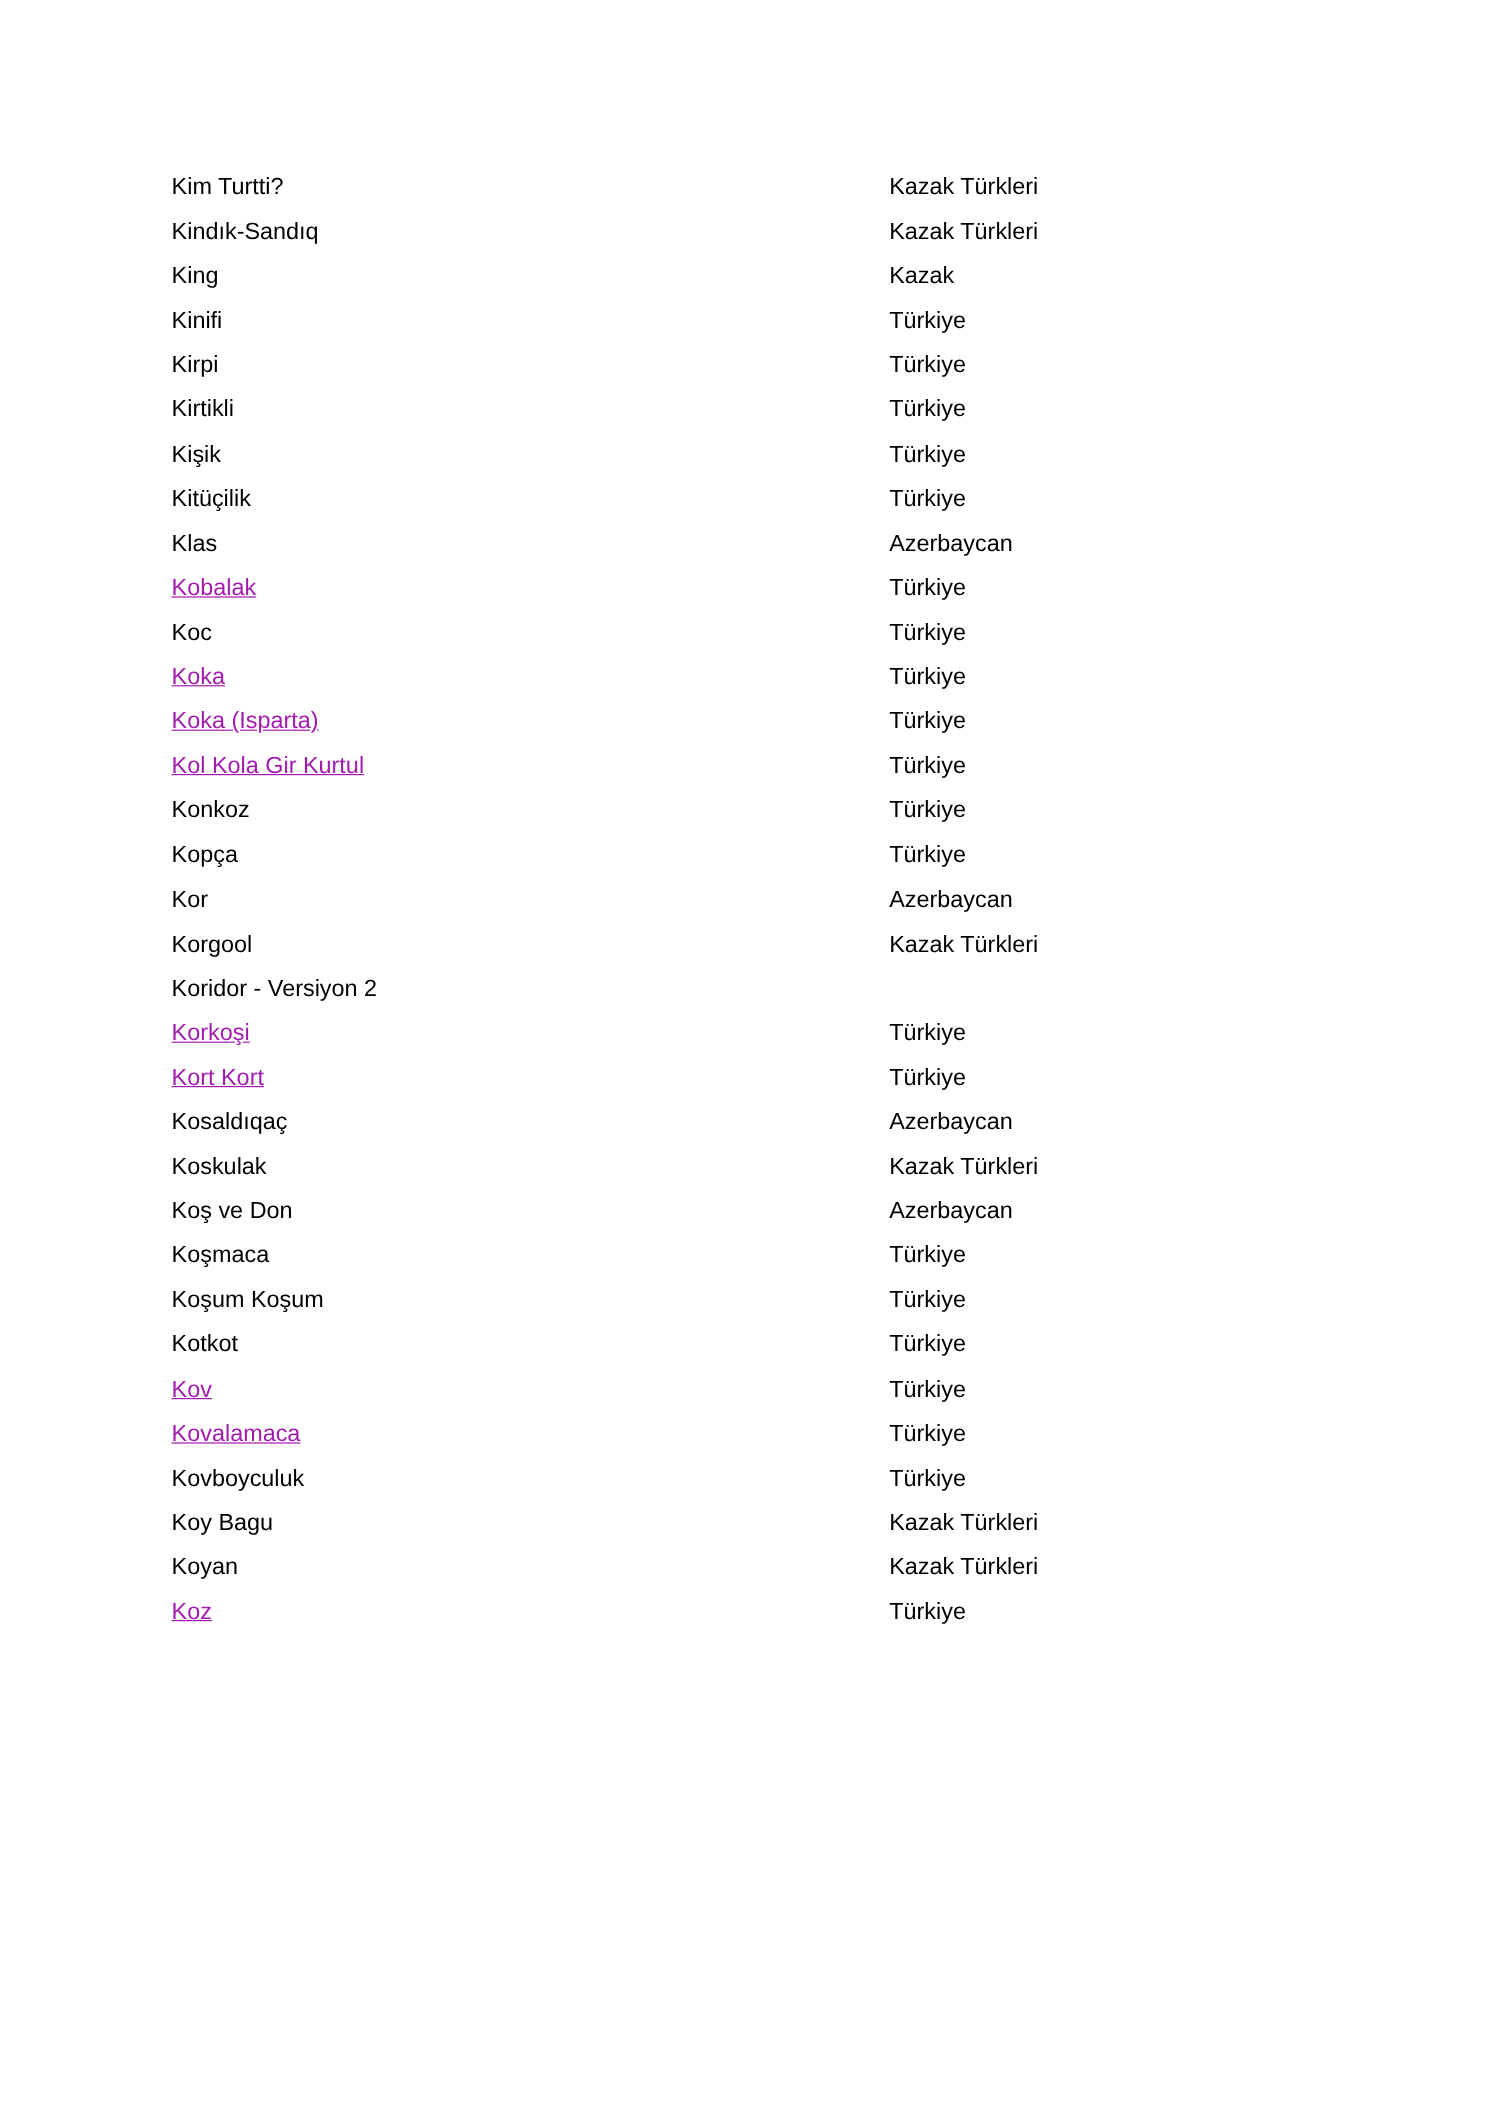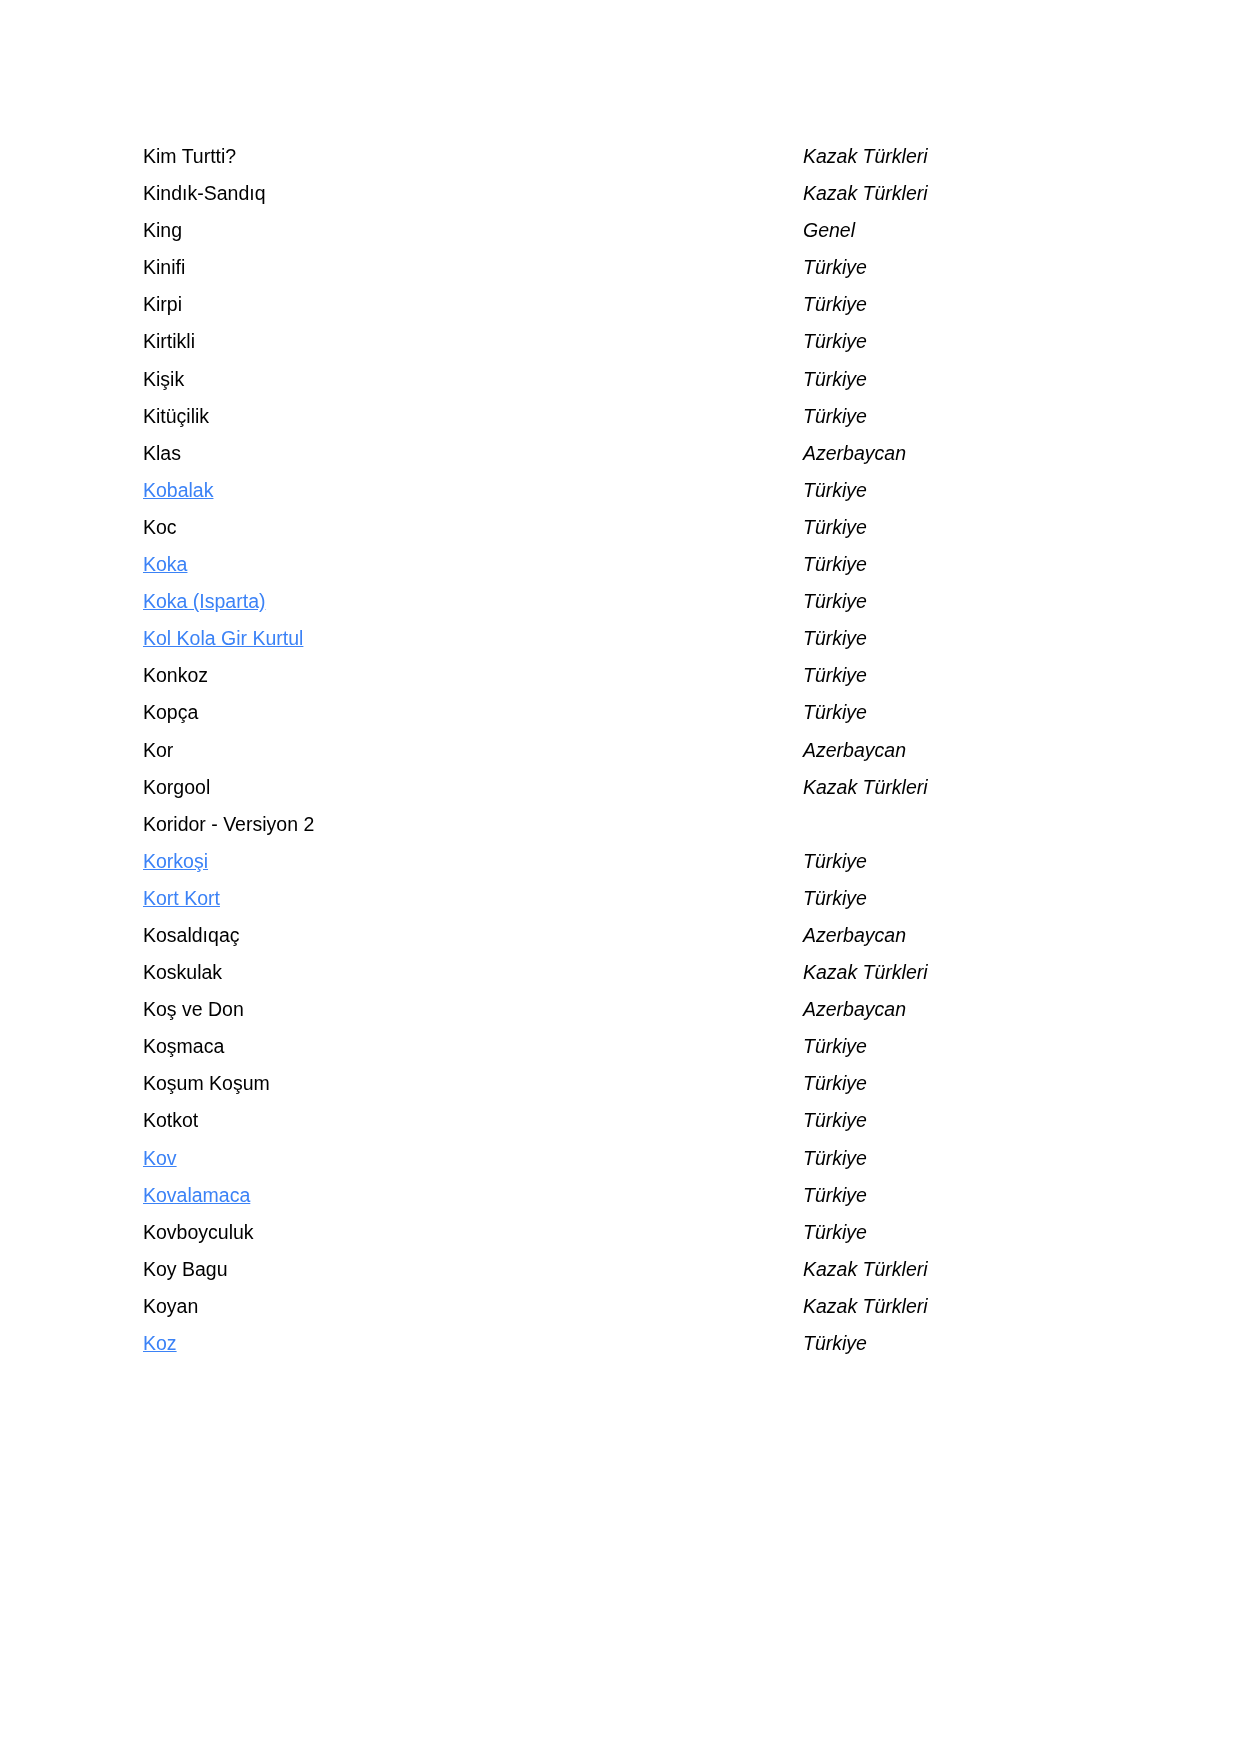--- a/index.html
+++ b/index.html
@@ -29,27 +29,26 @@
     line-height: 26px;
   }
   .cell-name {
     position: absolute;
     left: 143px;
     top: 0;
     white-space: nowrap;
   }
   .cell-region {
     position: absolute;
-    left: 803px;
+    left: 741px;
     top: 0;
     white-space: nowrap;
-    font-style: italic;
   }
   a.game-link {
-    color: #3b82f6;
+    color: #a21caf;
     text-decoration: underline;
     cursor: pointer;
   }
 </style>
 </head>
 <body>
 
 <div class="page">
   <div class="list" id="games-list">
   <div class="row">
@@ -57,21 +56,21 @@
     <span class="cell-region">Kazak Türkleri</span>
   </div>
 
   <div class="row">
     <span class="cell-name">Kindık-Sandıq</span>
     <span class="cell-region">Kazak Türkleri</span>
   </div>
 
   <div class="row">
     <span class="cell-name">King</span>
-    <span class="cell-region">Genel</span>
+    <span class="cell-region">Kazak</span>
   </div>
 
   <div class="row">
     <span class="cell-name">Kinifi</span>
     <span class="cell-region">Türkiye</span>
   </div>
 
   <div class="row">
     <span class="cell-name">Kirpi</span>
     <span class="cell-region">Türkiye</span>

